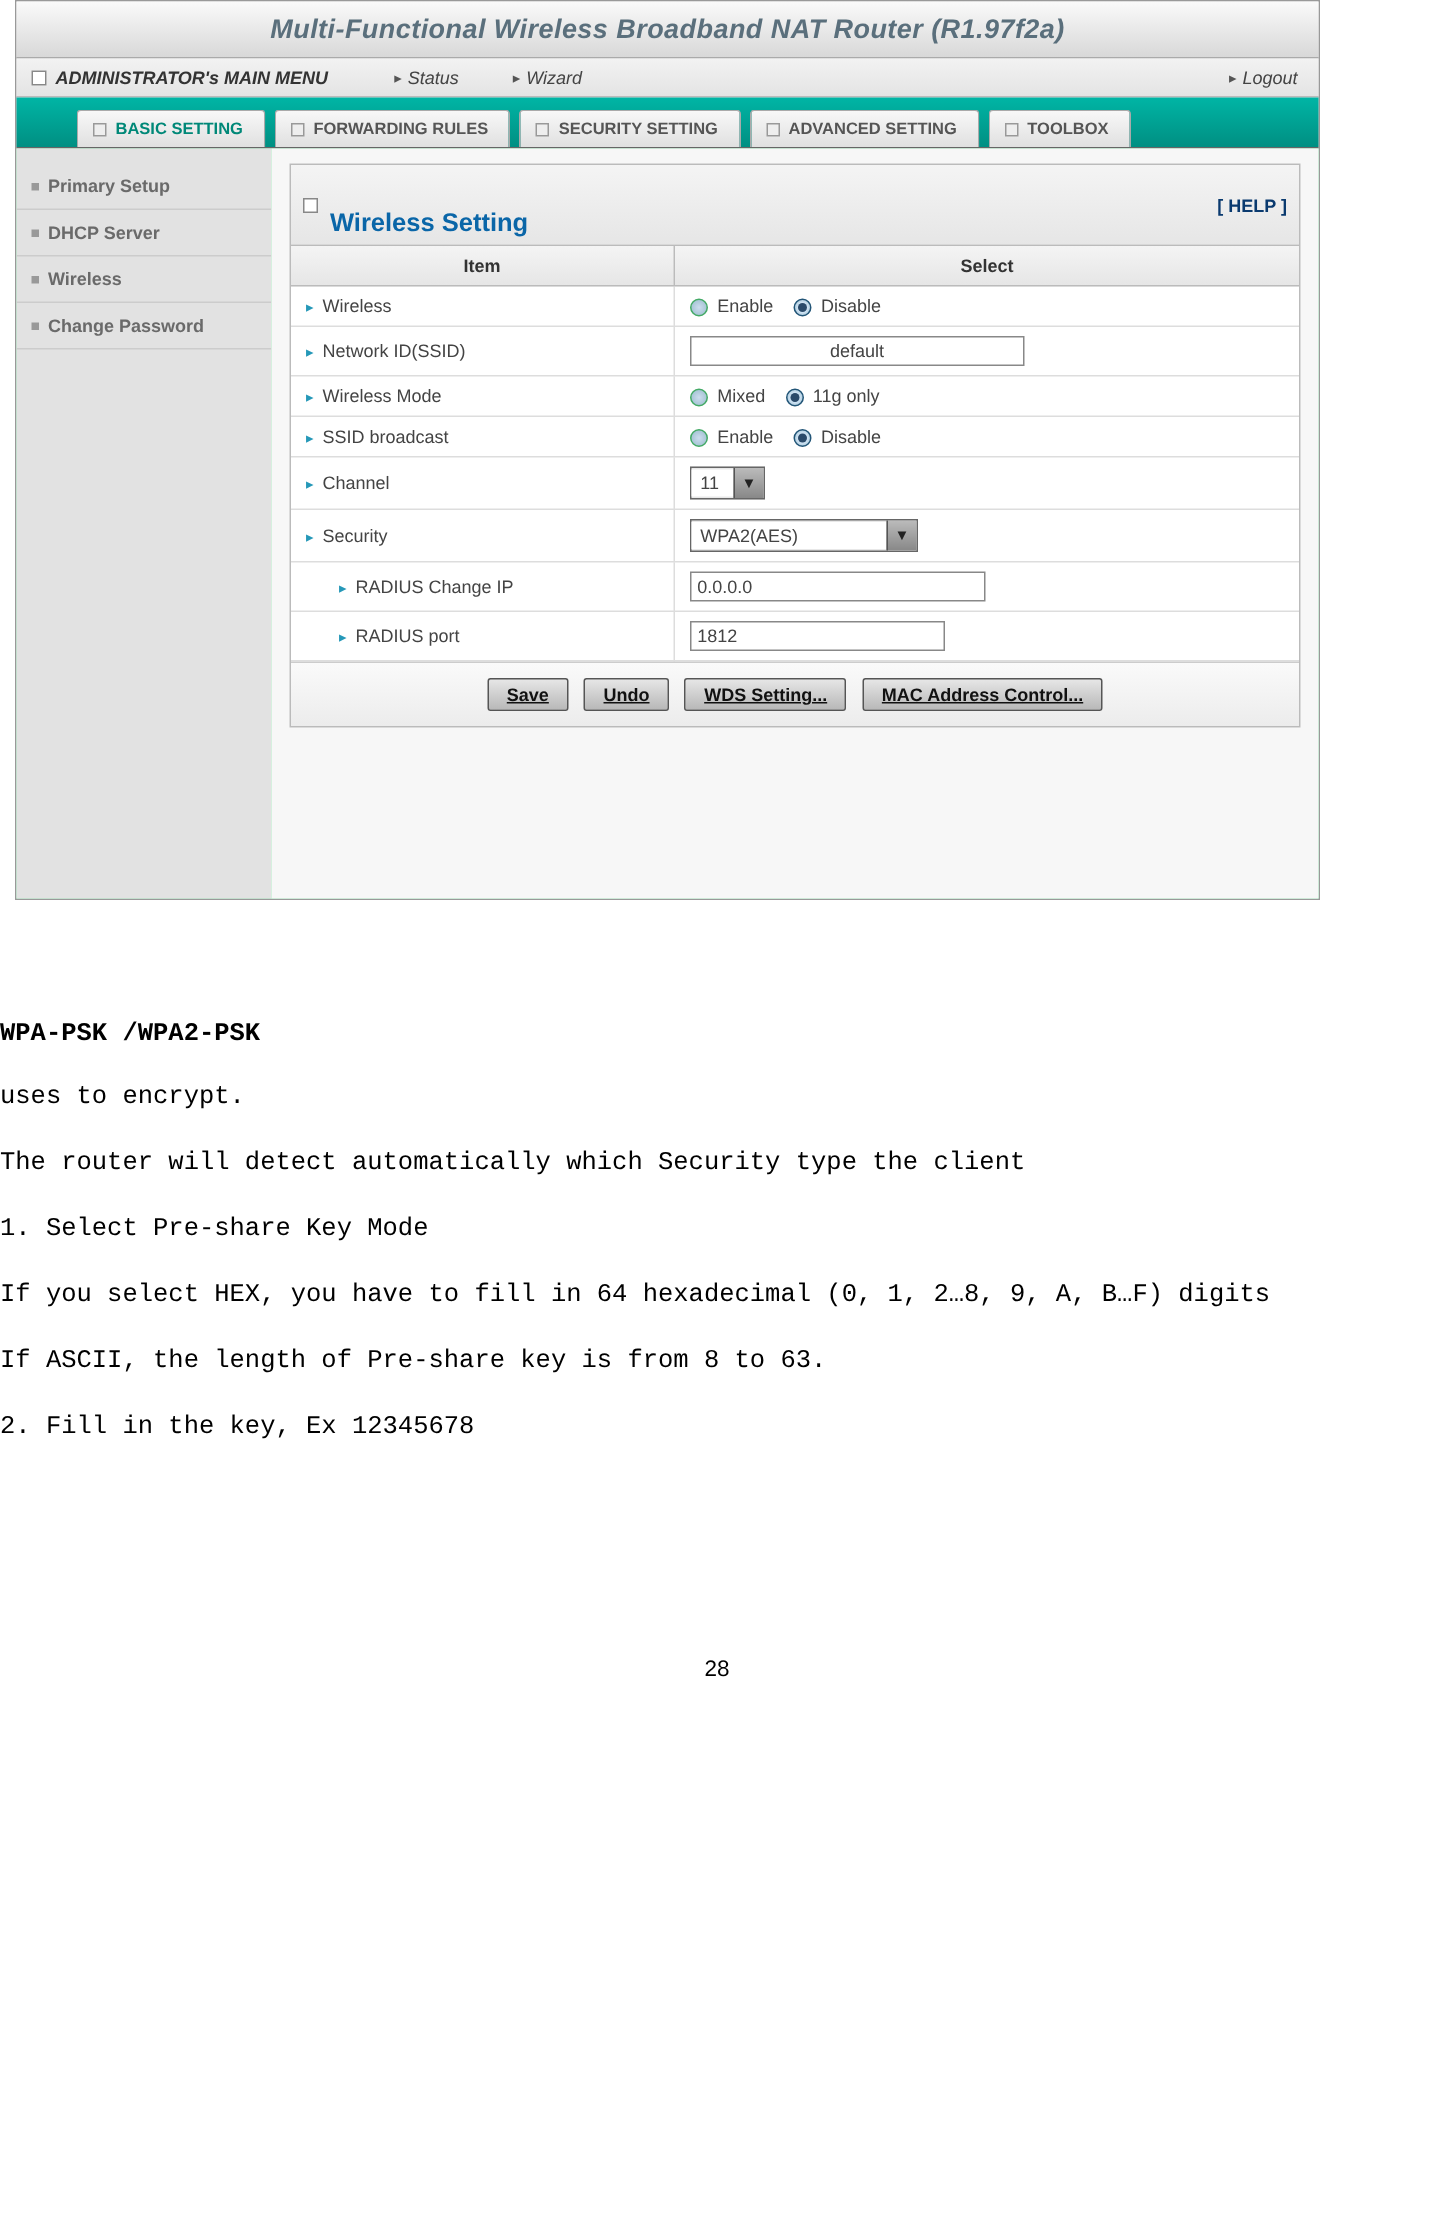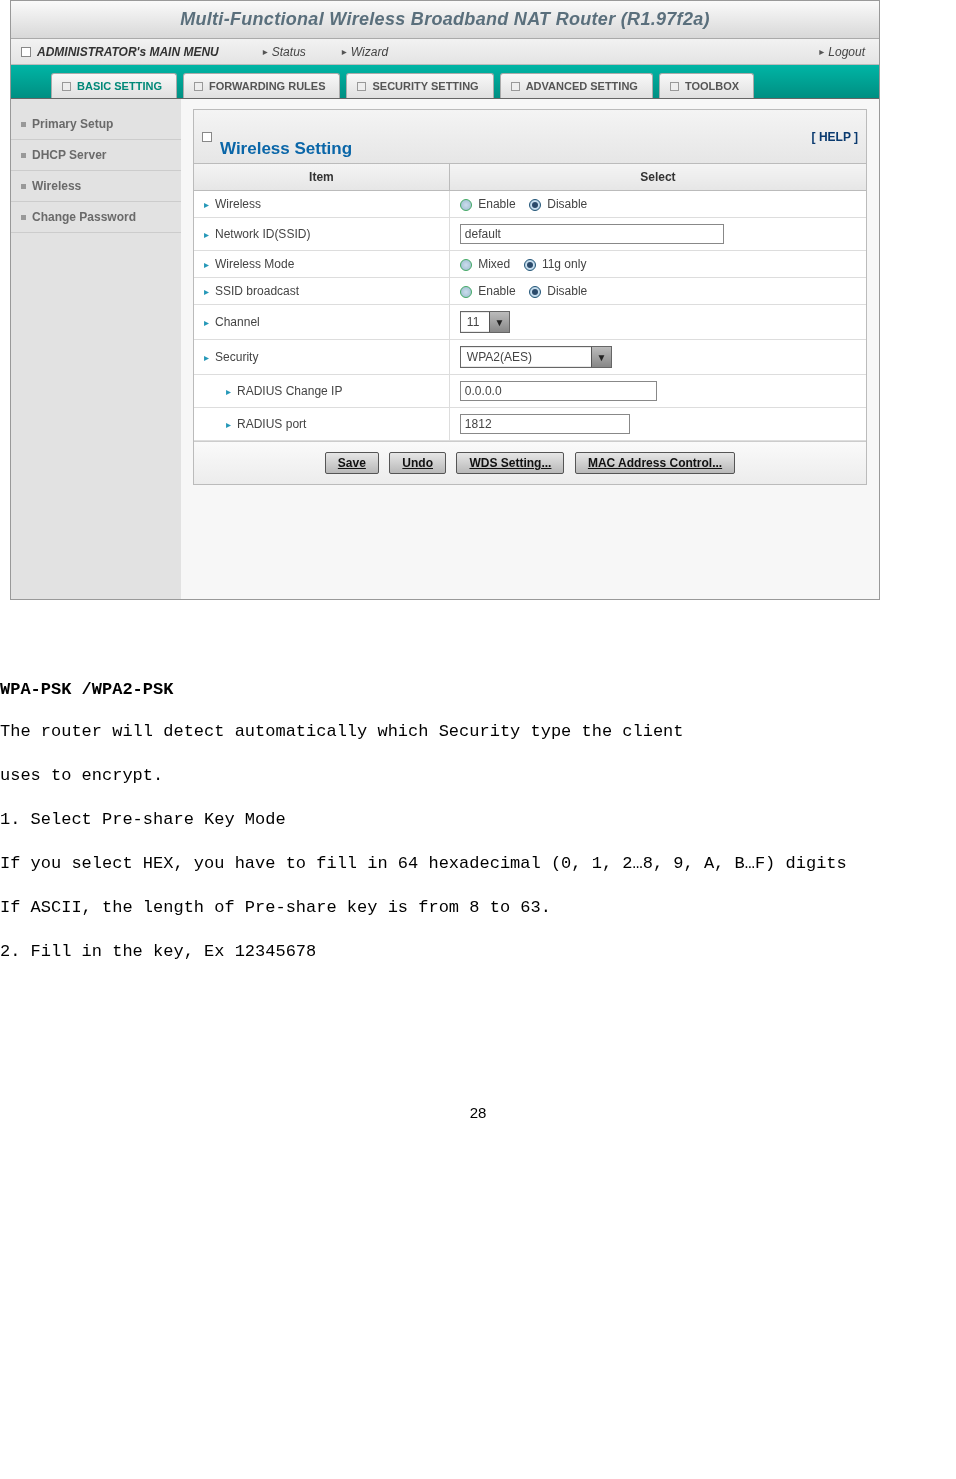--- a/index.html
+++ b/index.html
@@ -196,21 +196,21 @@
             <tr>
               <td class="label"><span class="caret">▸</span><span>Wireless</span></td>
               <td>
                 <span class="radio"></span> <span>Enable</span>
                 &nbsp;&nbsp;
                 <span class="radio sel"></span> <span>Disable</span>
               </td>
             </tr>
             <tr>
               <td class="label"><span class="caret">▸</span><span>Network ID(SSID)</span></td>
-              <td><span class="txt-input" style="width:264px;">default</span></td>
+              <td><span class="txt-input" style="width:223px;text-align:center;">default</span></td>
             </tr>
             <tr>
               <td class="label"><span class="caret">▸</span><span>Wireless Mode</span></td>
               <td>
                 <span class="radio"></span> <span>Mixed</span>
                 &nbsp;&nbsp;
                 <span class="radio sel"></span> <span>11g only</span>
               </td>
             </tr>
             <tr>
@@ -255,22 +255,22 @@
             <span class="btn">WDS Setting...</span>
             <span class="btn">MAC Address Control...</span>
           </div>
         </div>
       </div>
     </div>
   </div>
 
   <div class="doc-text">
     <h3>WPA-PSK /WPA2-PSK</h3>
+    <p>uses to encrypt.</p>
     <p>The router will detect automatically    which Security type the client</p>
-    <p>uses to encrypt.</p>
     <p>1. Select Pre-share Key Mode</p>
     <p>If you select HEX, you have to fill in 64 hexadecimal (0, 1, 2…8, 9, A, B…F) digits</p>
     <p>If ASCII, the length of Pre-share key is from 8 to 63.</p>
     <p>2. Fill in the key, Ex 12345678</p>
   </div>
 
   <div class="page-num">28</div>
 </div>
 
 </body></html>

